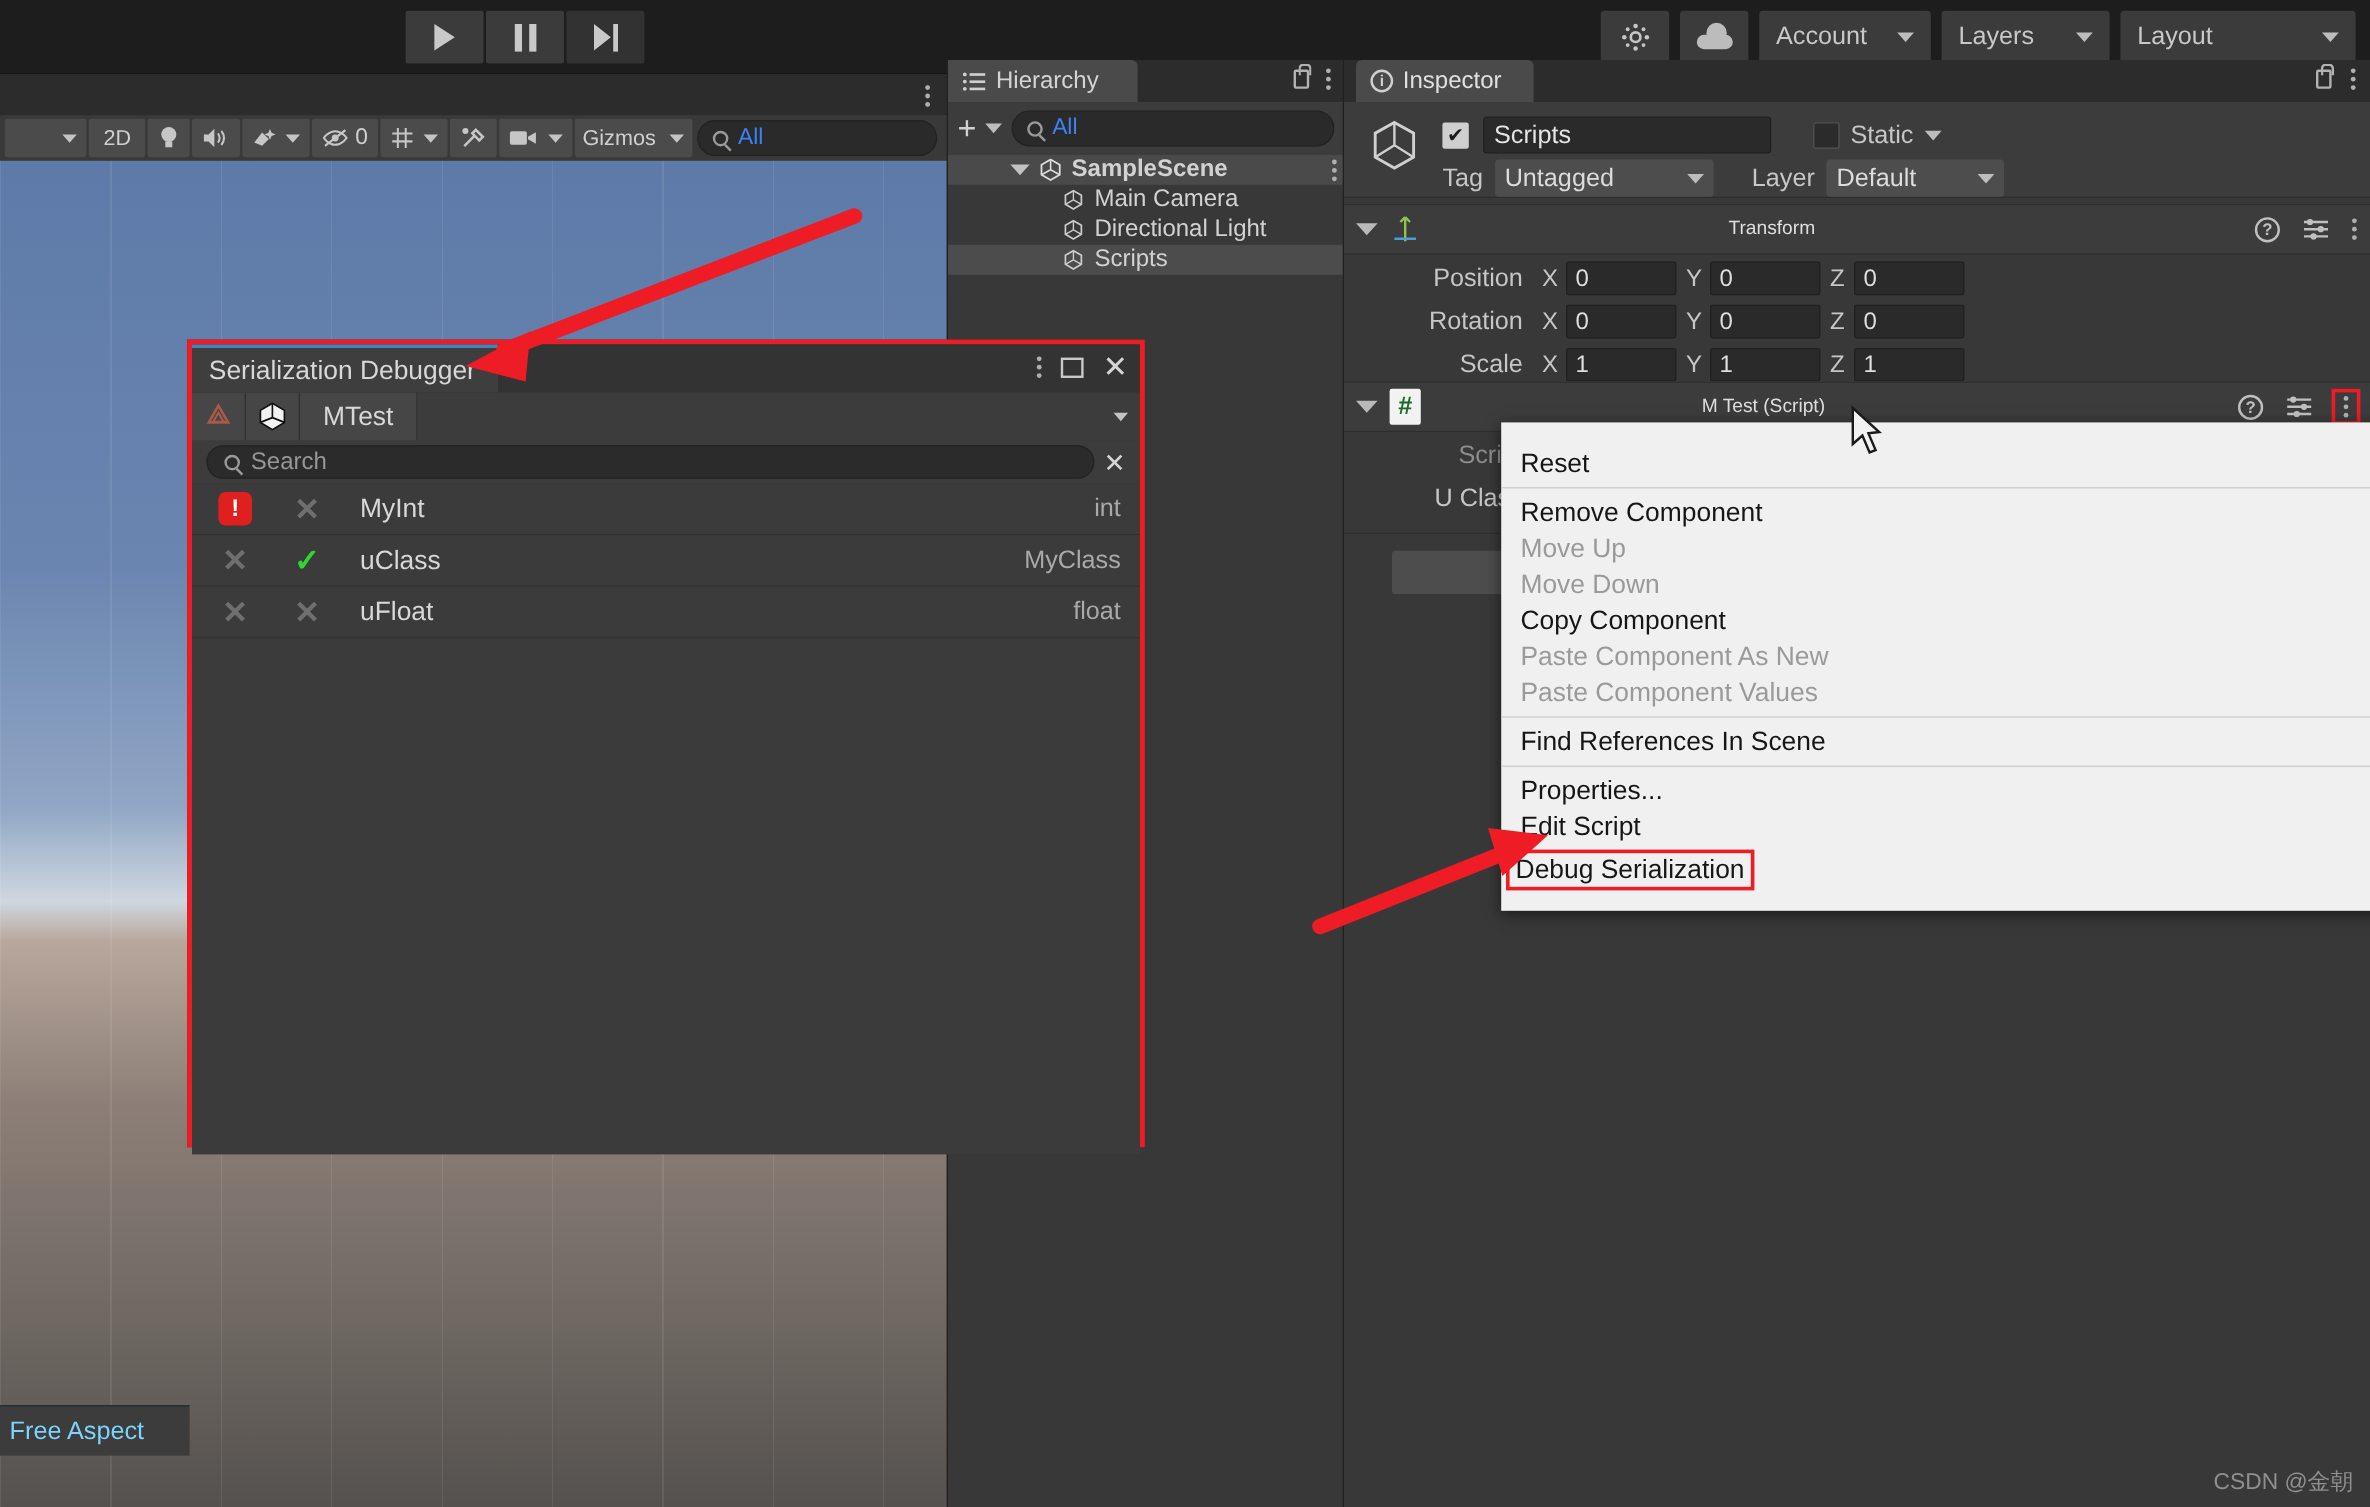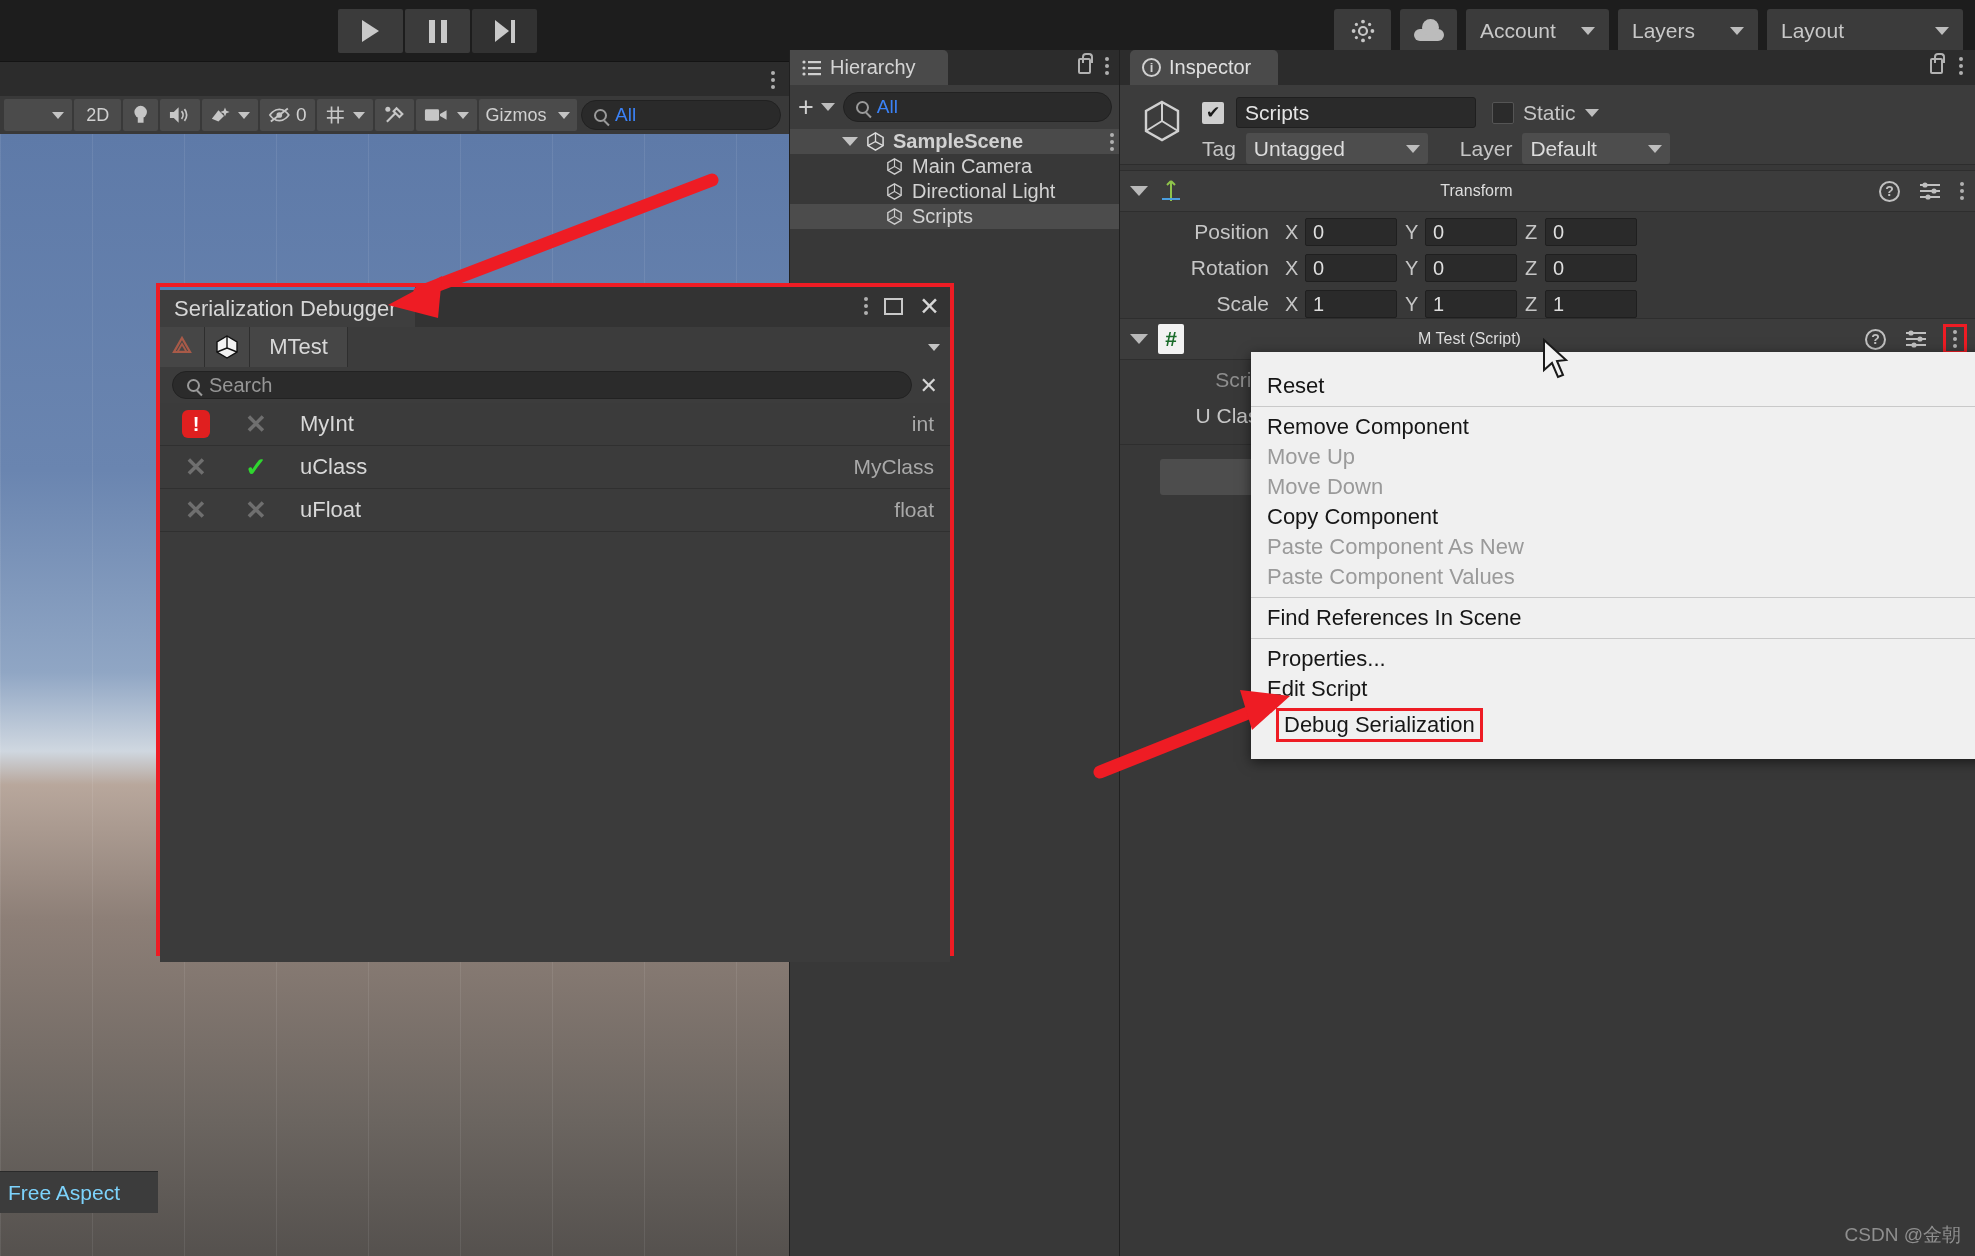--- a/index.html
+++ b/index.html
@@ -181,21 +181,21 @@
 
   
   .ctx {
     position: absolute; left: 1251px; top: 352px; width: 784px; background: #f0f0f0;
     box-shadow: 0 3px 12px rgba(0,0,0,.55); padding: 19px 0; z-index: 60;
   }
   .ctx-item { height: 30px; display:flex; align-items:center; padding-left: 16px;
     color: #161616; font-size: 22px; }
   .ctx-item.dis { color: #9a9a9a; }
   .ctx-sep { height: 1px; background: #c9c9c9; margin: 5px 0; }
-  .ctx-hl { outline: 3px solid #ee1c24; display:inline-flex; padding: 1px 5px; margin-left: 28px; }
+  .ctx-hl { outline: 3px solid #ee1c24; display:inline-flex; padding: 1px 5px; margin-left: 7px; }
 
   
   .sdw {
     position: absolute; left: 156px; top: 283px; width: 798px; height: 673px;
     background: #383838; border: 4px solid #ee1c24; z-index: 50;
   }
   .sdw-title {
     height: 40px; background: #333333; display:flex; align-items:center; position: relative;
   }
   .sdw-tab {
@@ -473,21 +473,21 @@
     <div class="insp-head">
       <div class="go-icon">
         <svg width="50" height="50" viewBox="0 0 50 50">
           <path d="M25 6l16 9v20l-16 9-16-9V15z" fill="none" stroke="#d0d0d0" stroke-width="2.4"></path>
           <path d="M25 6v19l16 10M25 25L9 35" stroke="#d0d0d0" stroke-width="2" fill="none"></path>
         </svg>
       </div>
       <div style="position:absolute;left:82px;top:12px;display:flex;align-items:center;gap:12px;width:760px;">
         <span class="chk"></span>
         <span class="name-field" style="width:240px;">Scripts</span>
-        <span style="display:flex;align-items:center;gap:9px;margin-left:4px;">
+        <span style="display:flex;align-items:center;gap:9px;margin-left:23px;">
           <span style="width:22px;height:22px;background:#2b2b2b;border:1px solid #555;border-radius:2px;"></span>
           <span class="lbl">Static</span>
           <span class="caret"></span>
         </span>
       </div>
       <div style="position:absolute;left:82px;top:48px;display:flex;align-items:center;gap:10px;width:760px;">
         <span class="lbl">Tag</span>
         <span class="combo" style="width:182px;gap:38px;">
           <span>Untagged</span>
           <span class="caret"></span>

